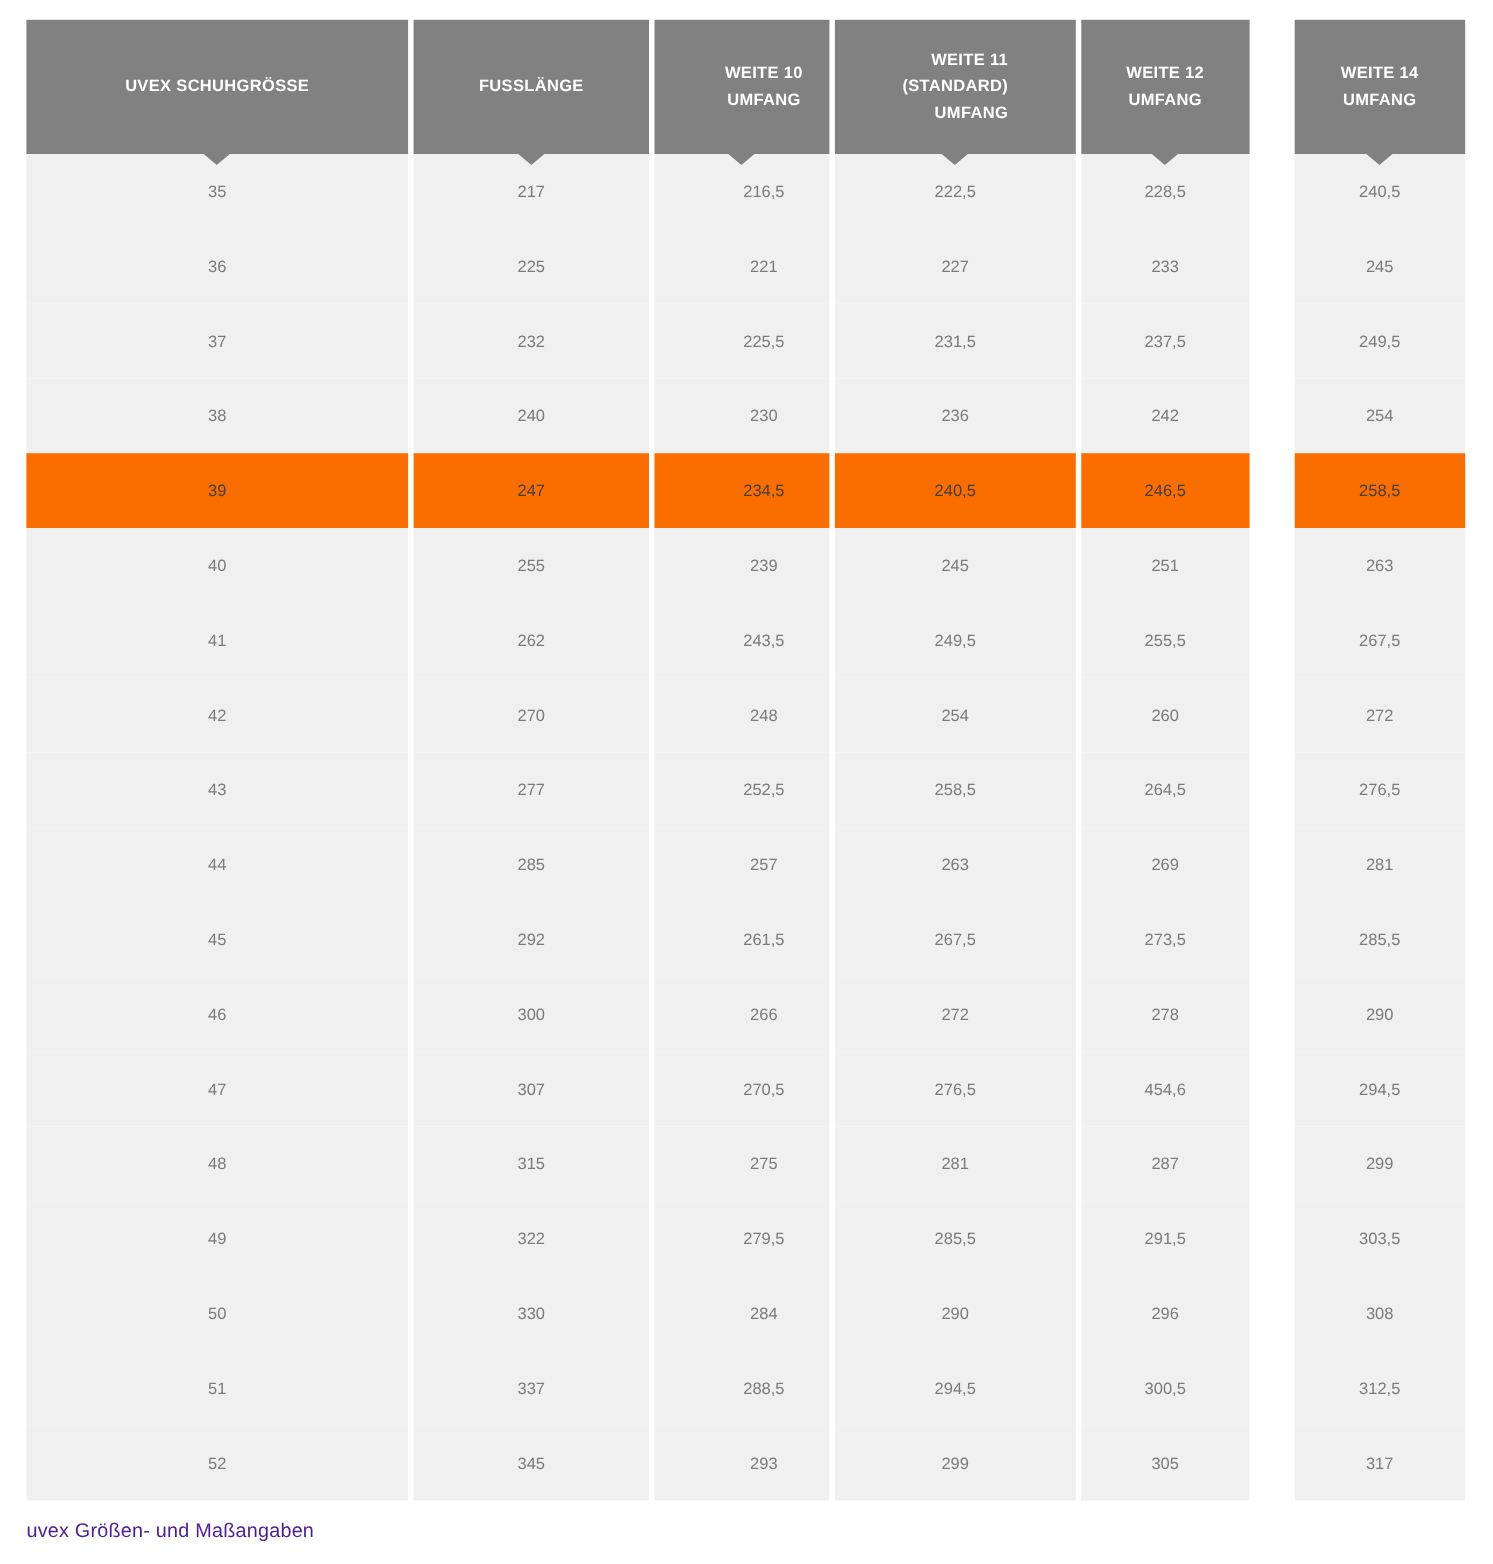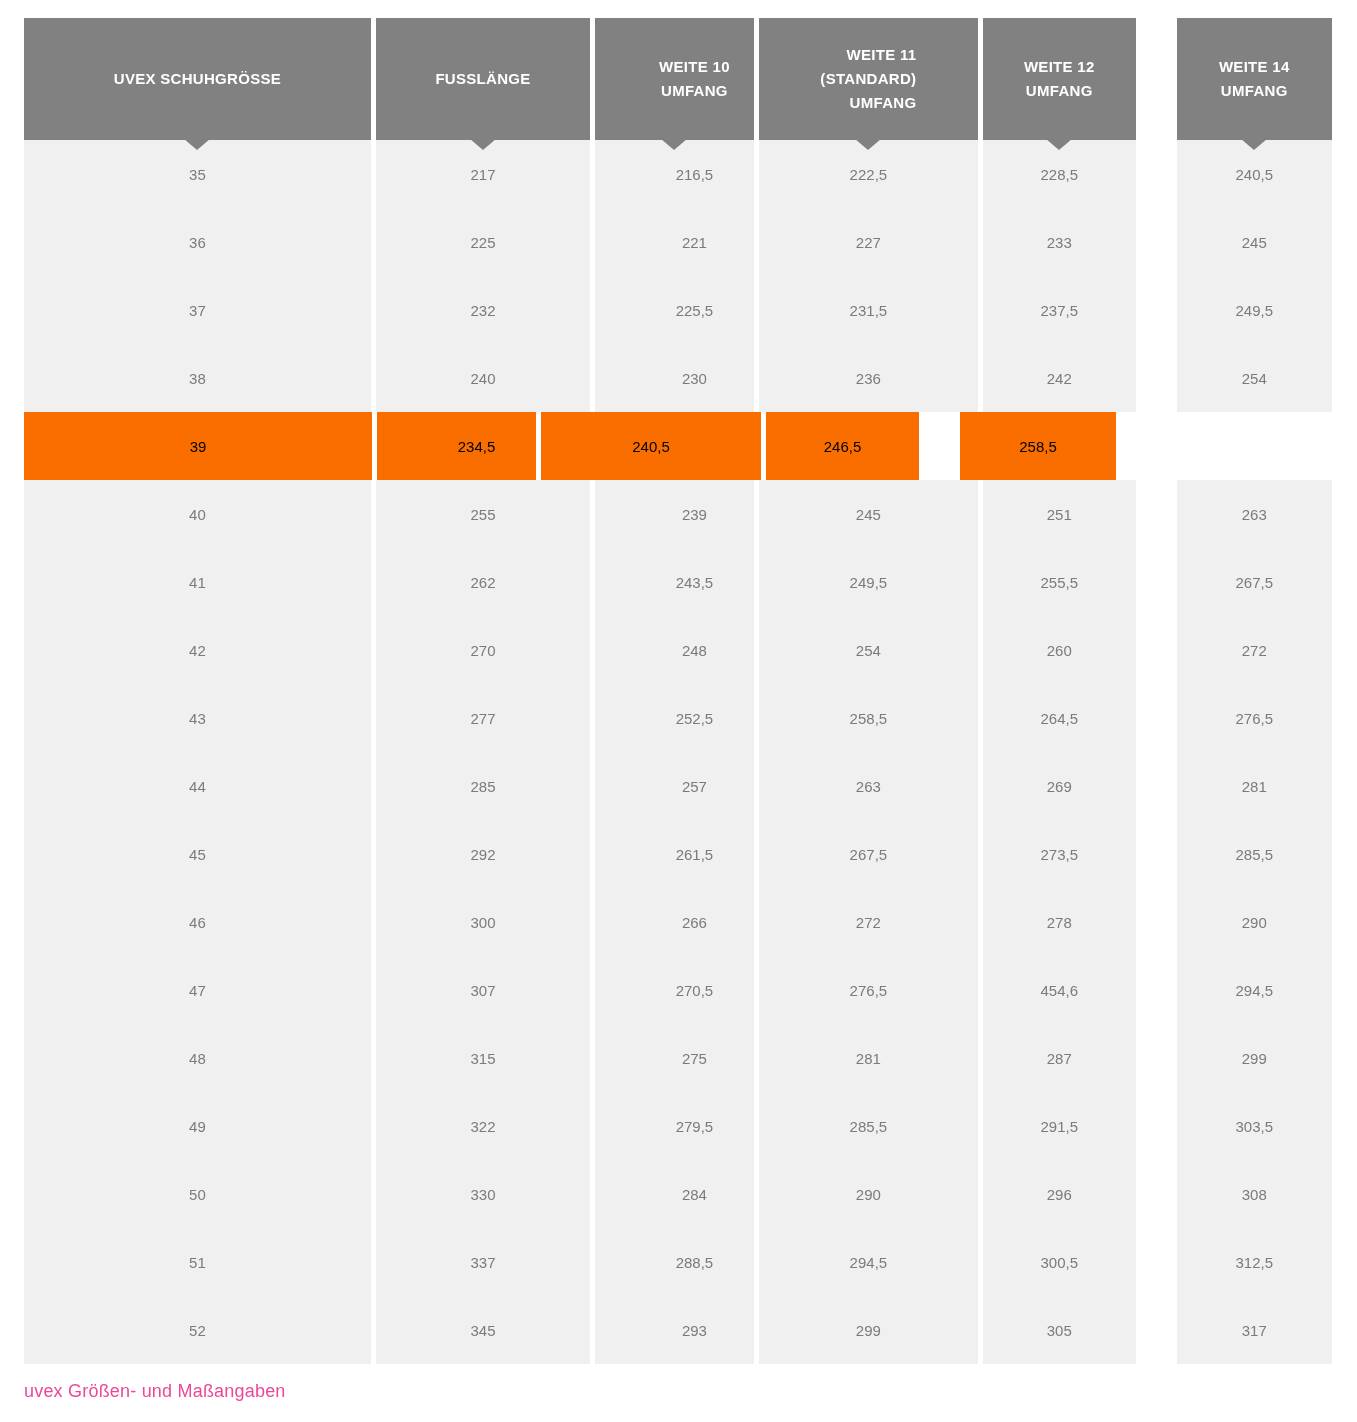--- a/index.html
+++ b/index.html
@@ -67,25 +67,25 @@
   .body-row {
     height: 68px;
   }
   .body-row .cell {
     background: #f0f0f0;
     color: #7b7b7b;
     font-size: 15px;
   }
   .body-row.highlight .cell {
     background: #fa6e00;
-    color: #000000;
+    color: #404040;
   }
   .caption {
     margin-top: 17px;
-    color: #ec4899;
+    color: #4c1d95;
     font-size: 18px;
     letter-spacing: 0.2px;
   }
 </style>
 </head>
 <body>
 
 <div class="page">
   <div class="size-table">
     <div class="trow header-row">
@@ -147,20 +147,21 @@
         <div class="trow body-row">
           <div class="cell c0">38</div>
           <div class="cell c1">240</div>
           <div class="cell c2">230</div>
           <div class="cell c3">236</div>
           <div class="cell c4">242</div>
           <div class="cell c5">254</div>
         </div>
         <div class="trow body-row highlight">
           <div class="cell c0">39</div>
+          <div class="cell c1">247</div>
           <div class="cell c2">234,5</div>
           <div class="cell c3">240,5</div>
           <div class="cell c4">246,5</div>
           <div class="cell c5">258,5</div>
         </div>
         <div class="trow body-row">
           <div class="cell c0">40</div>
           <div class="cell c1">255</div>
           <div class="cell c2">239</div>
           <div class="cell c3">245</div>

